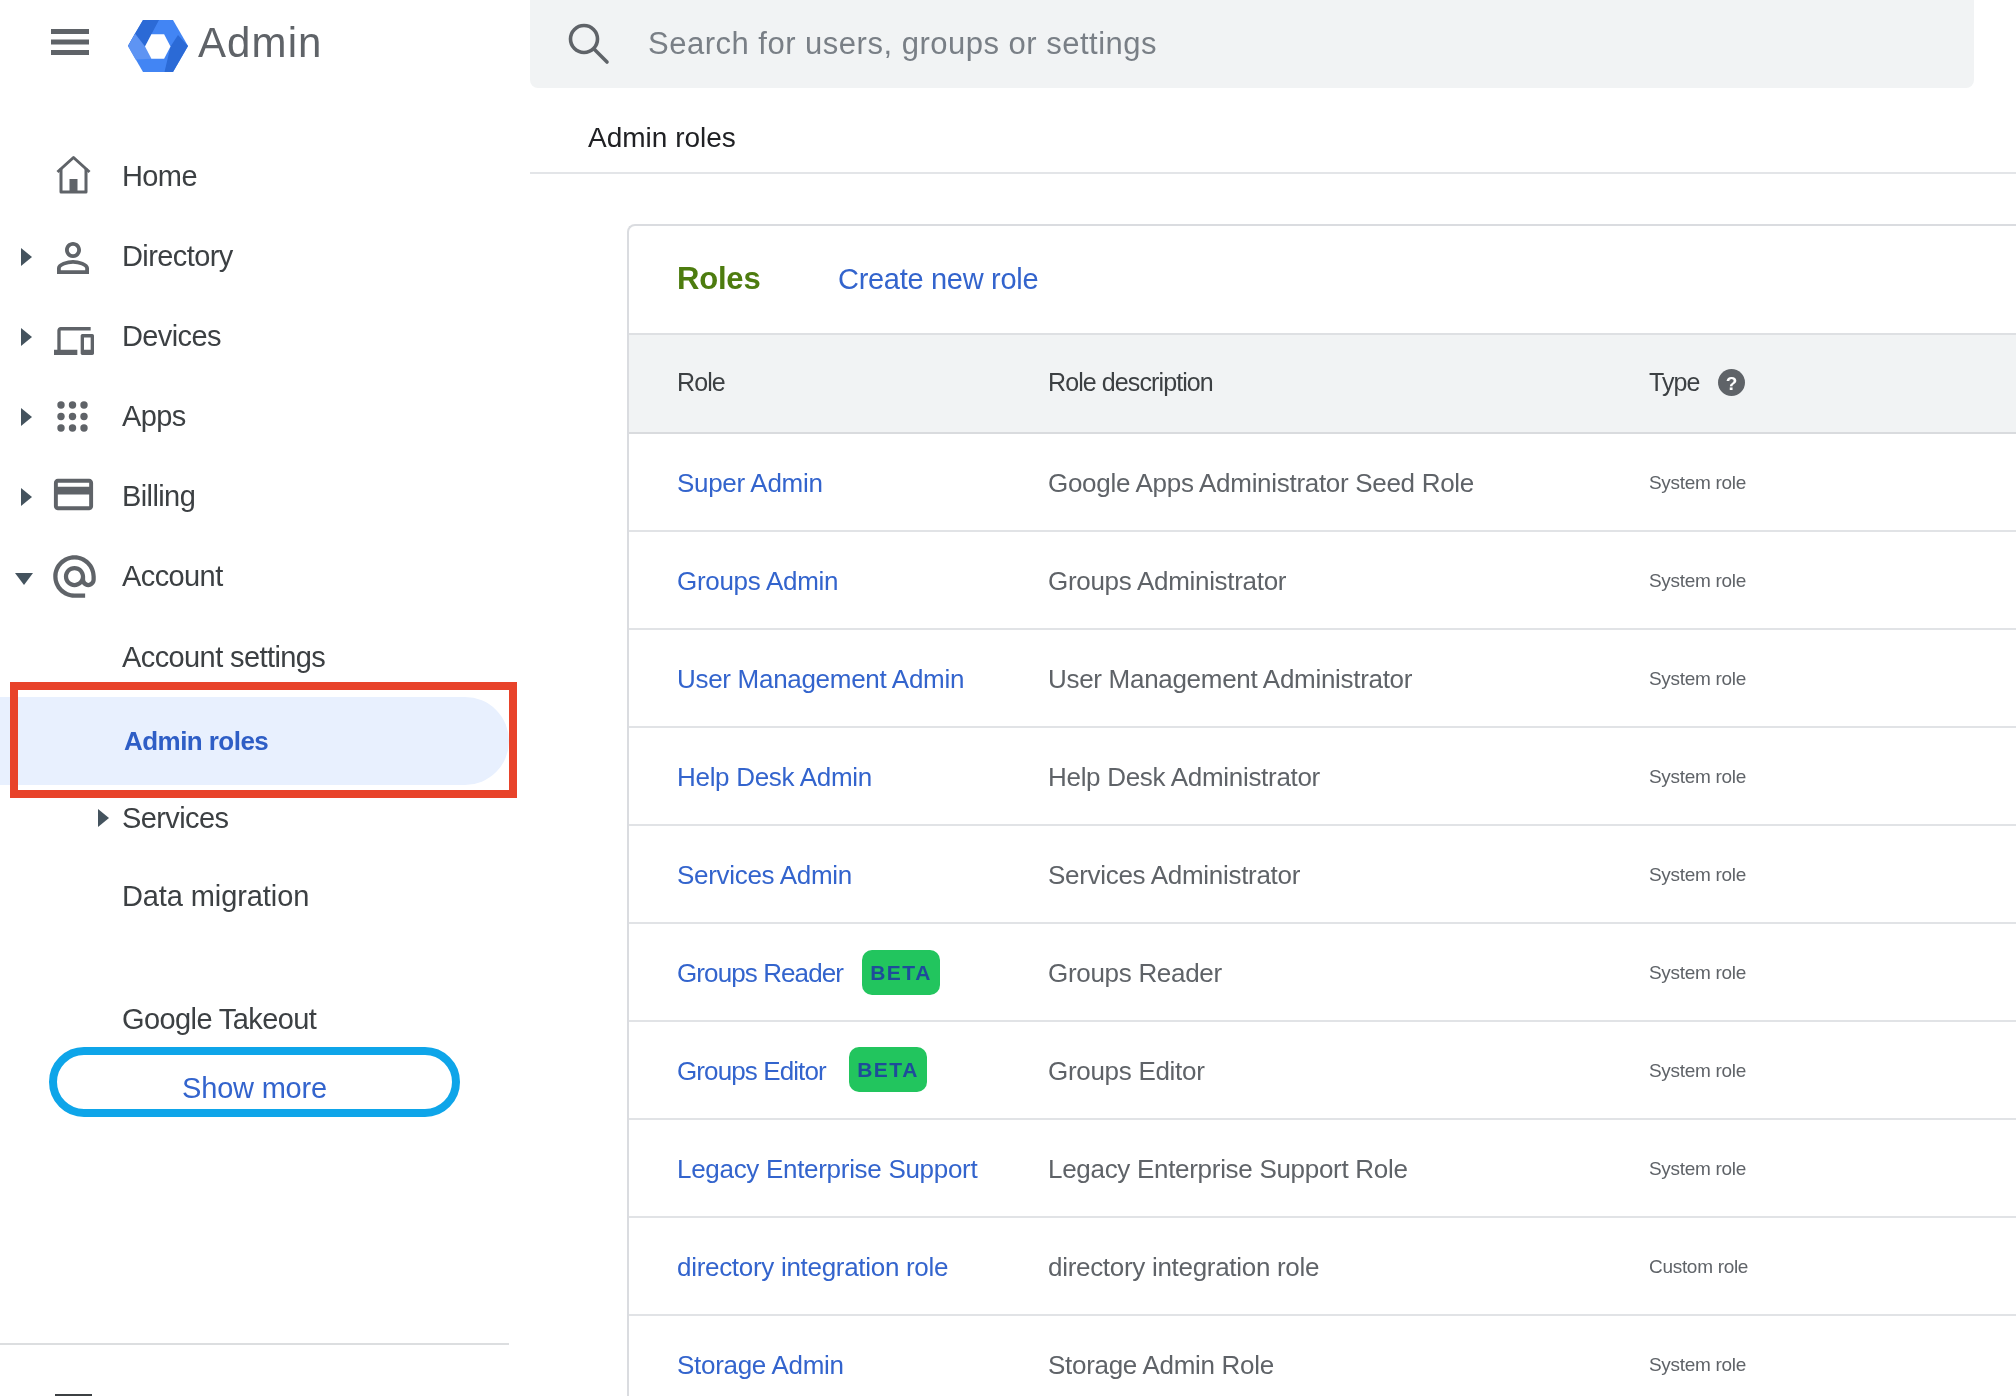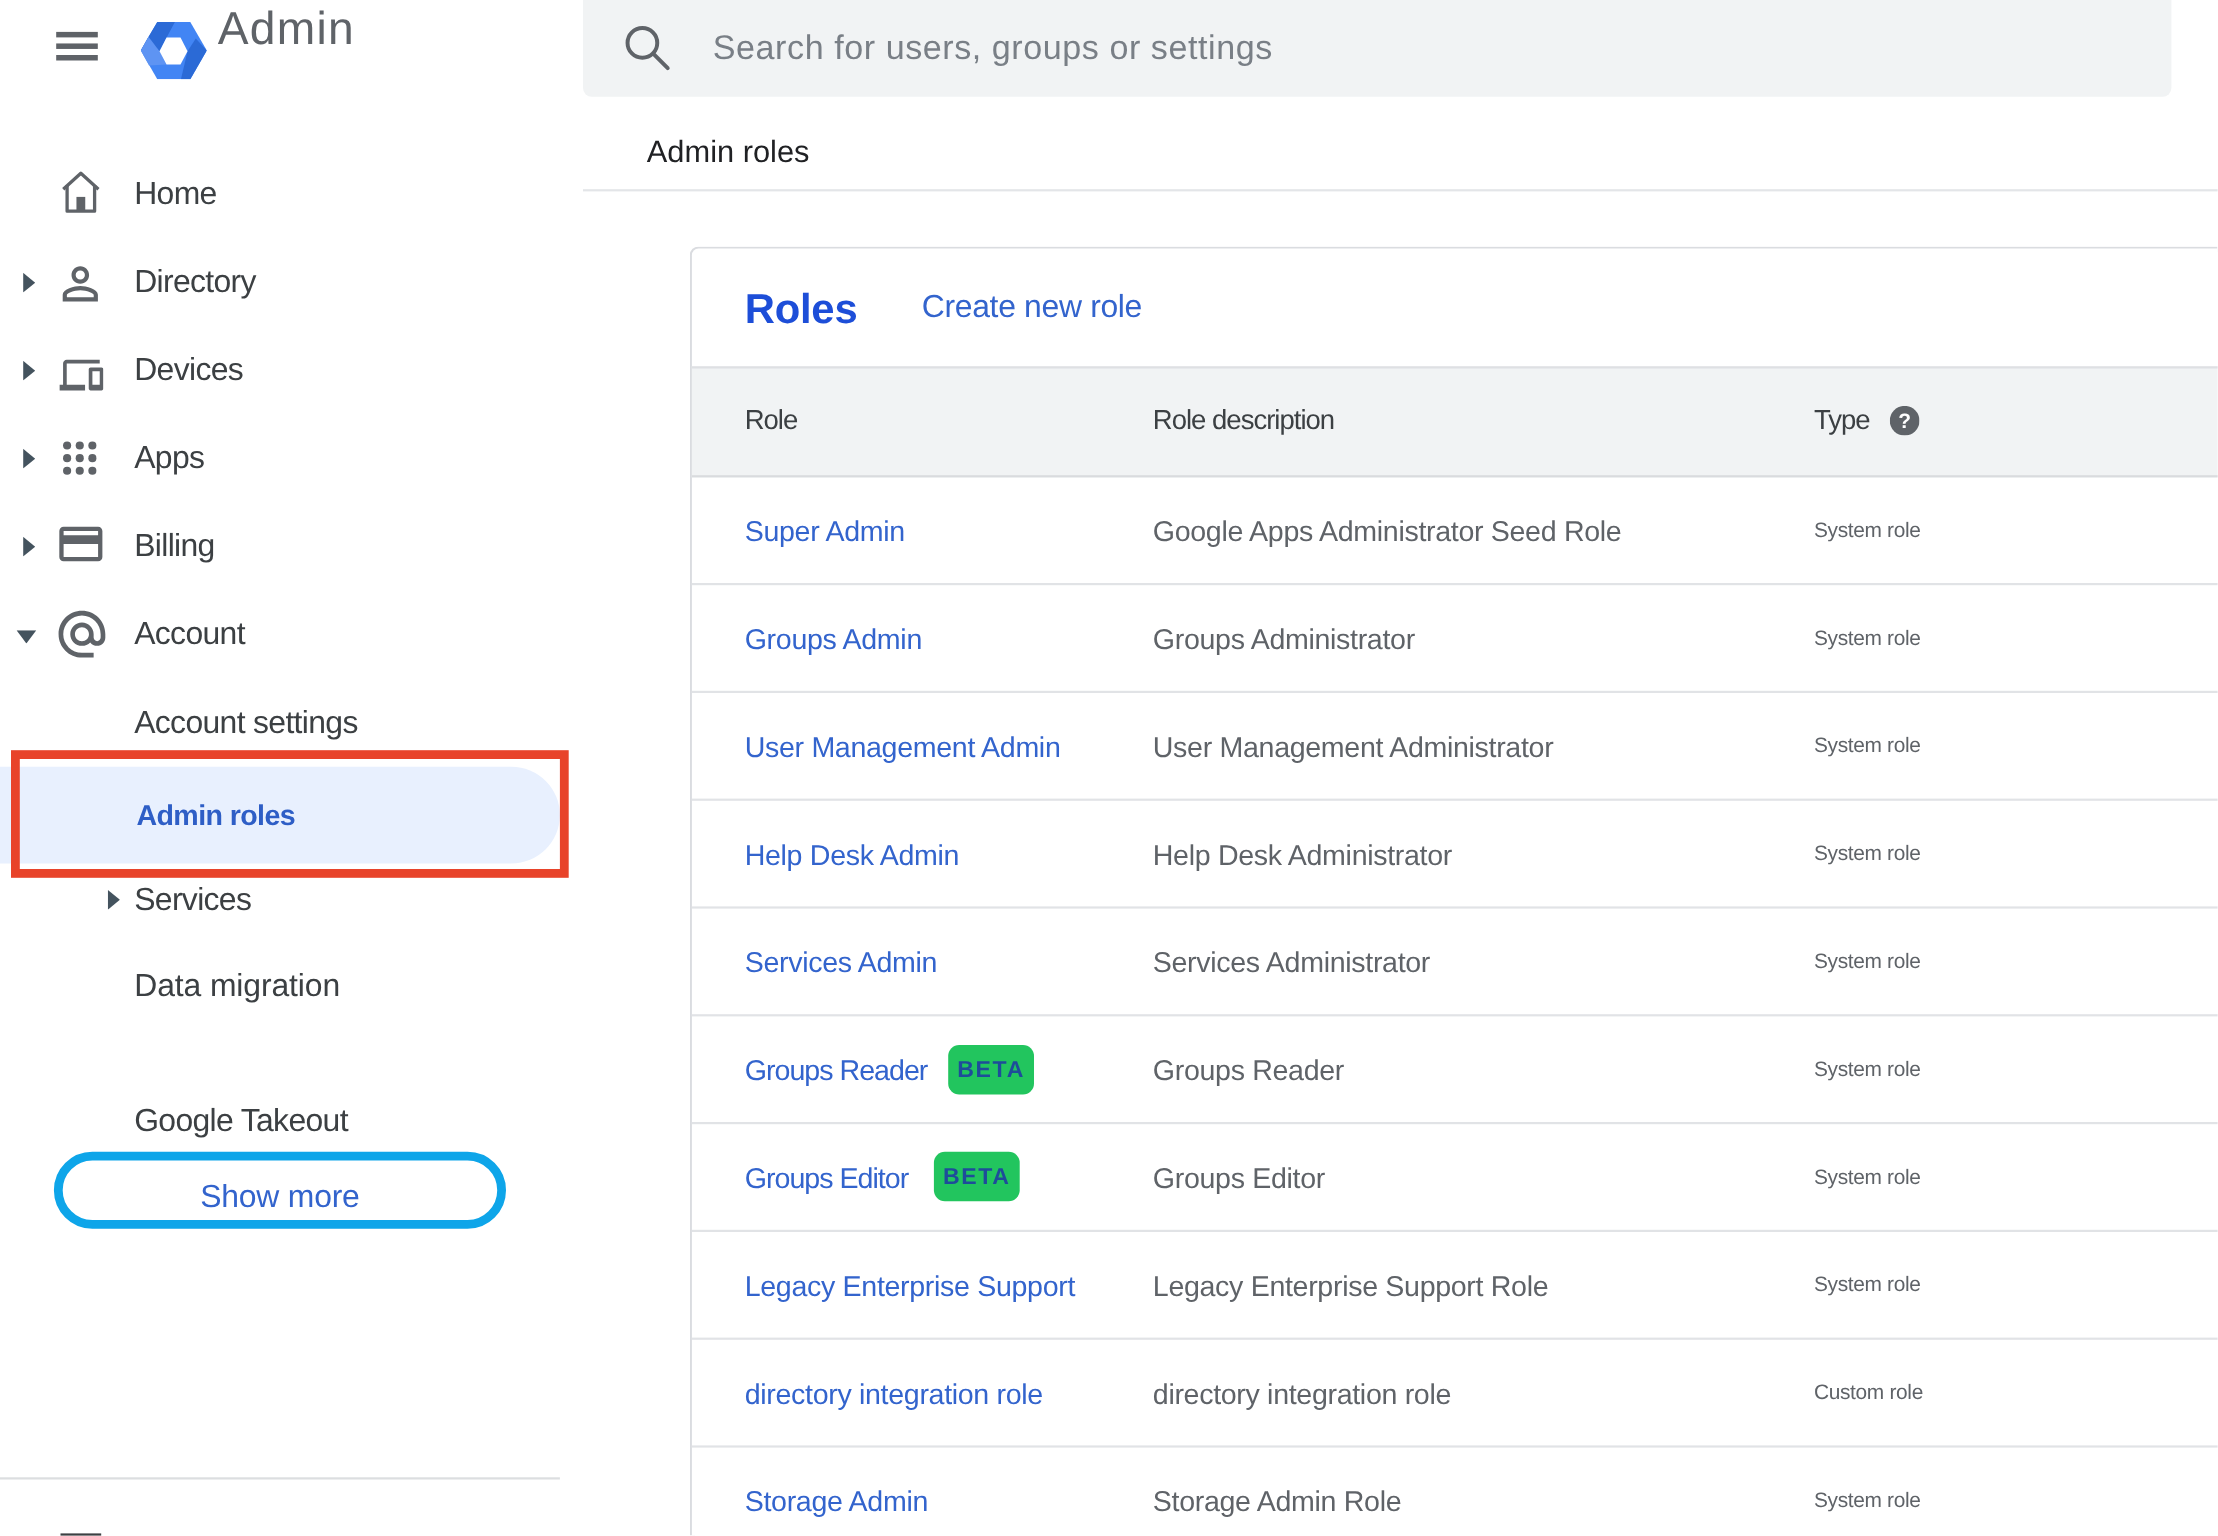--- a/index.html
+++ b/index.html
@@ -15,21 +15,21 @@
   .navtext { font-size:29px; color:#3c4043; letter-spacing:-0.6px; }
   .navrow { left:122px; height:80px; display:flex; align-items:center; }
   #pill { left:0; top:697px; width:509px; height:88px; background:#e8f0fe; border-radius:0 44px 44px 0; }
   #pilltext { left:124px; top:697px; height:88px; line-height:88px; font-size:26px; font-weight:bold; letter-spacing:-0.55px; color:#2e5ec6; }
   #redbox { left:10px; top:682px; width:507px; height:116px; border:8px solid #e8432a; }
   #showmore { left:49px; top:1047px; width:411px; height:70px; border:8px solid #0ea5e9; border-radius:35px; text-align:center; line-height:66px; font-size:29px; color:#3364cd; letter-spacing:-0.2px; }
   #sidediv { left:0; top:1343px; width:509px; height:2px; background:#dcdee0; }
   #botsliver { left:55px; top:1394px; width:37px; height:2px; background:#3c4043; }
   
   #card { left:627px; top:224px; width:1389px; height:1172px; border-left:2px solid #dadce0; border-top:2px solid #dadce0; border-radius:8px 0 0 0; background:#fff; }
-  #rolestitle { left:677px; top:261px; font-size:38px; font-weight:bold; color:#1d4ed8; letter-spacing:-0.2px; }
+  #rolestitle { left:677px; top:261px; font-size:31px; font-weight:bold; color:#4d7c0f; letter-spacing:-0.2px; }
   #createnew { left:838px; top:263px; font-size:29px; color:#3364cd; letter-spacing:-0.3px; }
   #headrow { left:629px; top:333px; width:1387px; height:101px; background:#f1f3f4; border-top:2px solid #dee0e3; border-bottom:2px solid #d9dbde; }
   .hlabel { top:334px; height:96px; line-height:97px; font-size:25px; font-weight:400; color:#3c4043; letter-spacing:-0.9px; }
   .row { left:629px; width:1387px; height:98px; border-bottom:2px solid #e1e3e6; }
   .rlink { left:677px; font-size:26px; color:#3364cd; letter-spacing:-0.3px; }
   .rdesc { left:1048px; font-size:26px; color:#5f6368; letter-spacing:-0.3px; }
   .rtype { left:1649px; font-size:19px; color:#5f6368; letter-spacing:-0.3px; }
   .rowtxt { height:98px; line-height:98px; }
   .beta { height:45px; line-height:45px; background:#22c55e; border-radius:10px; font-size:21px; font-weight:bold; color:#1e4c9a; letter-spacing:1.5px; text-align:center; }
 </style>
@@ -49,21 +49,21 @@
   <rect x="0" y="23" width="38" height="5" fill="#5f6368"></rect>
 </svg>
 
 <svg class="abs" style="left:128px;top:20px" width="60" height="52" viewBox="0 0 60 52">
   <polygon points="0,26 15,0 45,0 60,26 45,52 15,52" fill="#4285f4"></polygon>
   <polygon points="15,0 31,0 23,15 17,26.5 0,26 7,13.5" fill="#2b6ad6"></polygon>
   <polygon points="7,13.5 17,26.5 23.4,38.7 7.5,39.5 0,26" fill="#5e94f3"></polygon>
   <polygon points="50,15 60,26 45,52 36.5,52 42.5,26.5" fill="#2b6ad6"></polygon>
   <polygon points="17,26.5 23.4,14.2 36.1,14.2 42.5,26.5 36.1,38.7 23.4,38.7" fill="#ffffff"></polygon>
 </svg>
-<div class="abs" style="left:198px;top:2px;font-size:42px;color:#5f6368;letter-spacing:1.1px">Admin</div>
+<div class="abs" style="left:198px;top:19px;font-size:42px;color:#5f6368;letter-spacing:1.1px">Admin</div>
 
 <div class="abs navrow navtext" style="top:136px">Home</div>
 <div class="abs navrow navtext" style="top:216px">Directory</div>
 <div class="abs navrow navtext" style="top:296px">Devices</div>
 <div class="abs navrow navtext" style="top:376px">Apps</div>
 <div class="abs navrow navtext" style="top:456px">Billing</div>
 <div class="abs navrow navtext" style="top:536px">Account</div>
 <div class="abs navrow navtext" style="top:617px">Account settings</div>
 <div class="abs" id="pill"></div>
 <div class="abs" id="redbox"></div>

